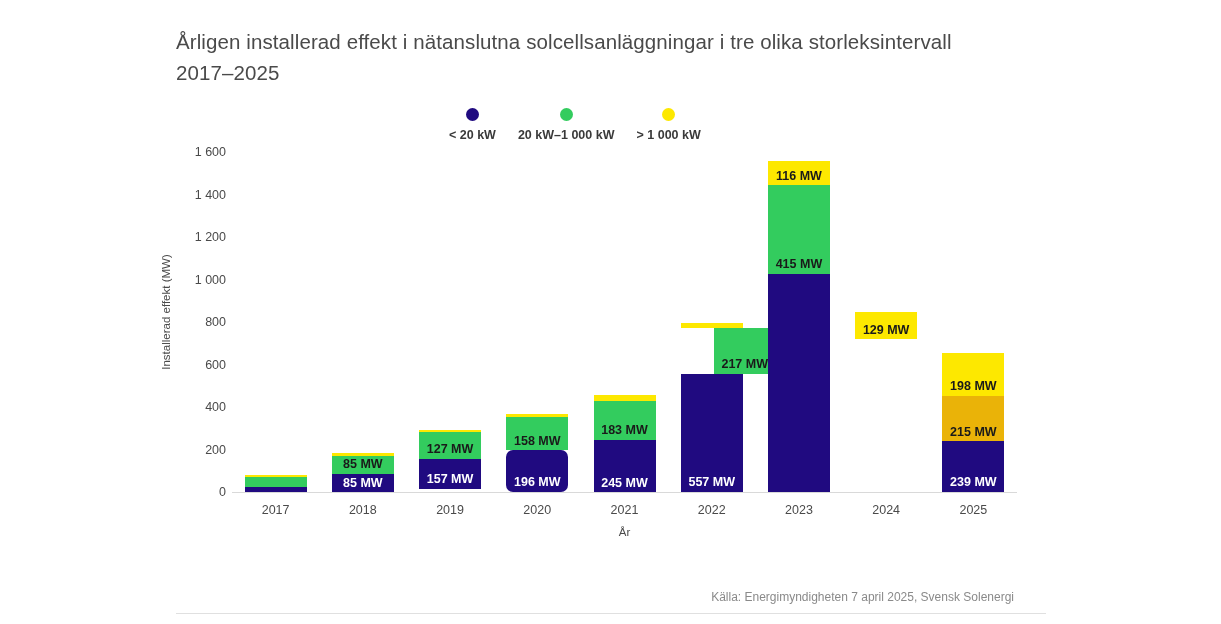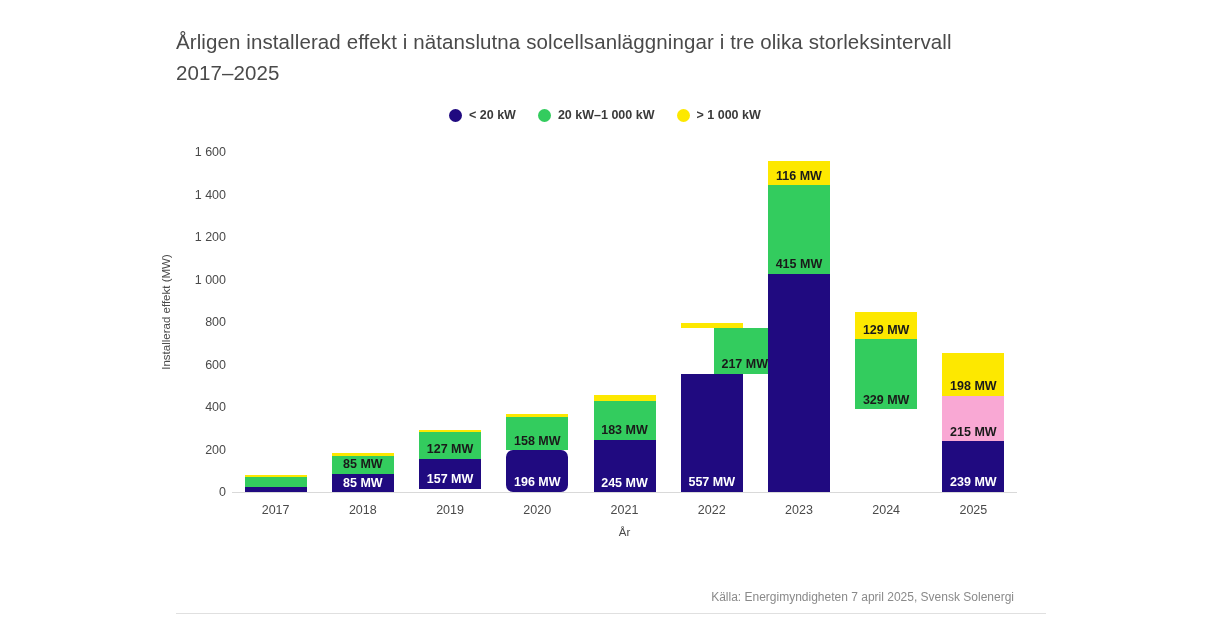--- a/index.html
+++ b/index.html
@@ -42,20 +42,21 @@
     left: 449px;
     top: 108px;
     display: flex;
     align-items: center;
     gap: 22px;
   }
   .legend-item {
     display: flex;
     align-items: center;
     gap: 7px;
+    flex-direction: column;
   }
   .legend-dot {
     width: 13px;
     height: 13px;
     border-radius: 50%;
     display: inline-block;
   }
   .legend-label {
     font-size: 12.5px;
     font-weight: bold;
@@ -268,32 +269,29 @@
       <div class="bar-col" style="left: 535.944px; top: 0px; height: 624px;">
         <div class="seg" style="background: rgb(32, 10, 128); top: 273.55px; height: 218.45px;"></div>
         <div class="seg" style="background: rgb(51, 204, 94); top: 185.363px; height: 88.1875px;">
           <span class="seg-label on-light">415 MW</span>
         </div>
         <div class="seg" style="background: rgb(253, 232, 0); top: 160.713px; height: 24.65px;">
           <span class="seg-label on-light">116 MW</span>
         </div>
       </div>
       <div class="bar-col" style="left: 623.167px; top: 0px; height: 624px;">
-        <div class="seg" style="background: rgb(51, 204, 94); top: 339.425px; height: 69.9125px;">
-          <span class="seg-label on-light">329 MW</span>
-        </div>
         <div class="seg" style="background: rgb(253, 232, 0); top: 312.012px; height: 27.4125px;">
           <span class="seg-label on-light">129 MW</span>
         </div>
       </div>
       <div class="bar-col" style="left: 710.389px; top: 0px; height: 624px;">
         <div class="seg" style="background: rgb(32, 10, 128); top: 441.212px; height: 50.7875px;">
           <span class="seg-label on-dark">239 MW</span>
         </div>
-        <div class="seg" style="background: #f9a8d4; top: 395.525px; height: 45.6875px;">
+        <div class="seg" style="background: #eab308; top: 395.525px; height: 45.6875px;">
           <span class="seg-label on-light">215 MW</span>
         </div>
         <div class="seg" style="background: rgb(253, 232, 0); top: 353.45px; height: 42.075px;">
           <span class="seg-label on-light">198 MW</span>
         </div>
       </div>
     </div>
 
   <div class="xlabel">År</div>
 

